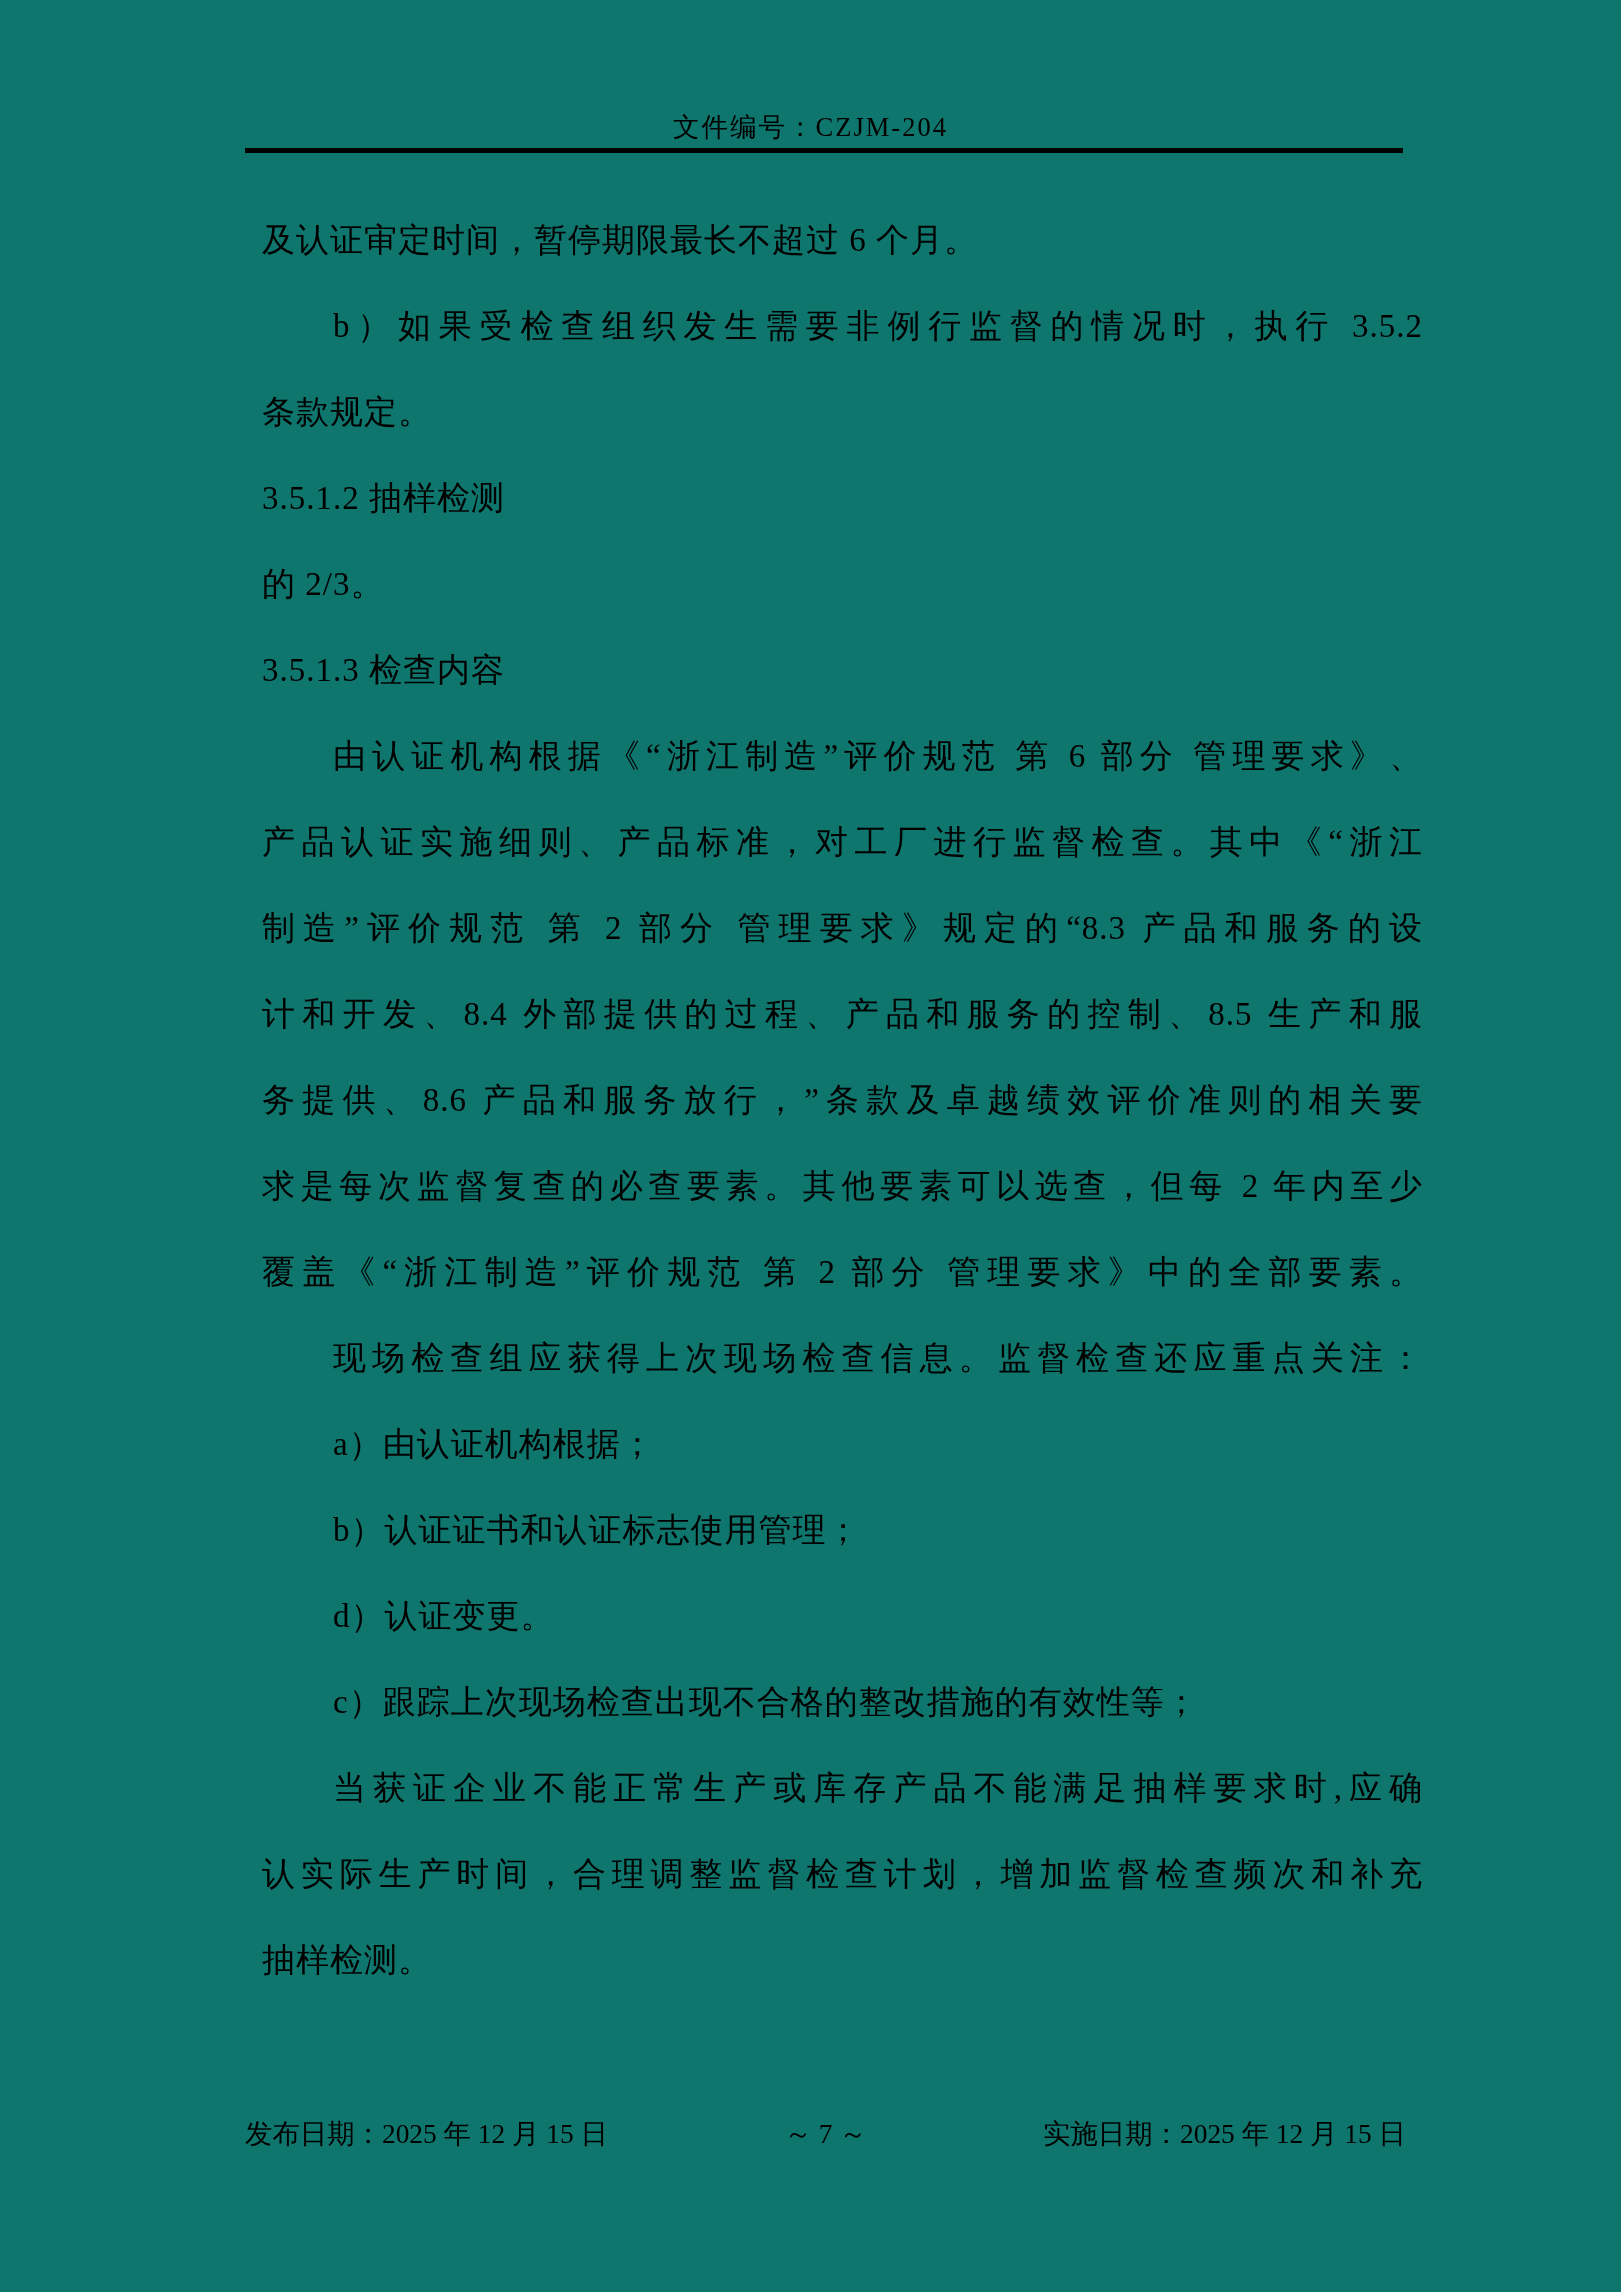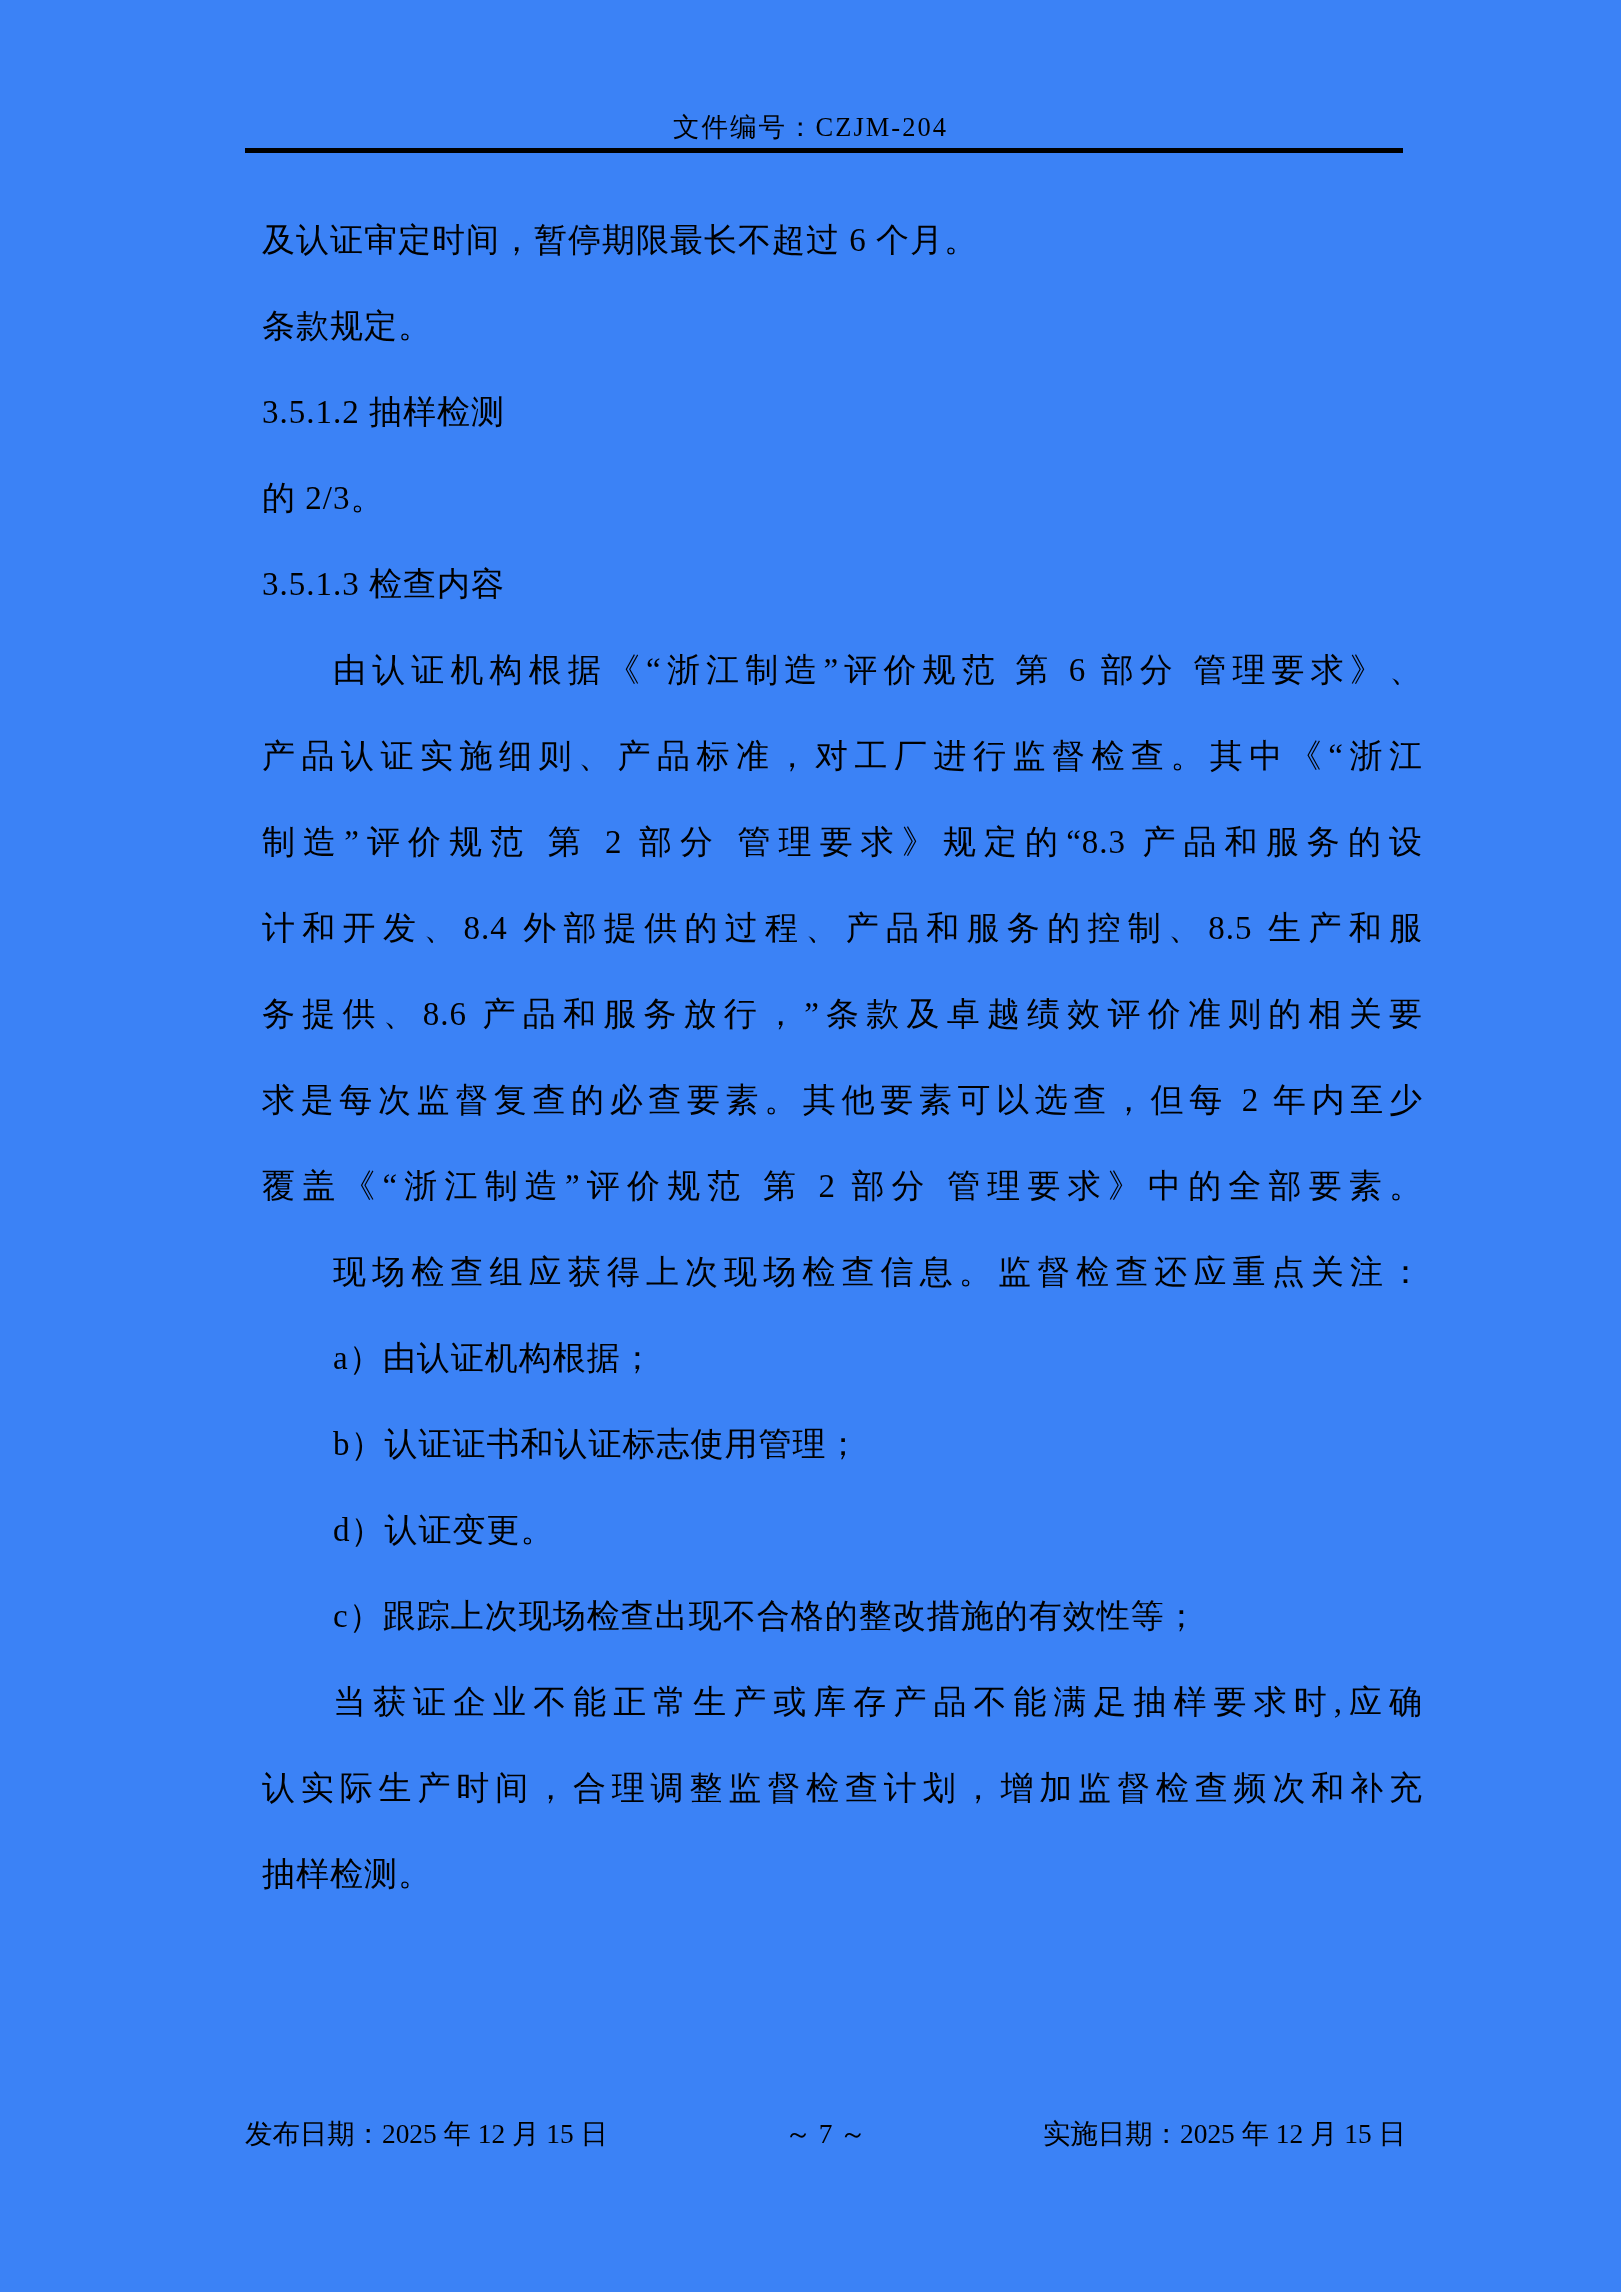--- a/index.html
+++ b/index.html
@@ -1,21 +1,21 @@
 <!DOCTYPE html>
 <html><head>
 <meta charset="utf-8">
 <style>
   * { box-sizing: border-box; }
   html, body { margin: 0; padding: 0; background: #ffffff; }
   .page {
     position: relative;
     width: 1621px;
     height: 2293px;
-    background: #3b82f6;
+    background: #0f766e;
     color: #000000;
     font-family: "Liberation Serif", "DejaVu Serif", serif;
     overflow: hidden;
   }
   .header-text {
     position: absolute;
     top: 110px;
     left: 0;
     width: 100%;
     text-align: center;
@@ -71,20 +71,21 @@
 
 <div class="page">
 
   <div class="header">
     <div class="header-text">文件编号：CZJM-204</div>
     <div class="header-rule"></div>
   </div>
 
   <div class="doc-body" id="body-lines">
       <div class="line">及认证审定时间，暂停期限最长不超过 6 个月。</div>
+      <div class="line indent fill">b）如果受检查组织发生需要非例行监督的情况时，执行 3.5.2</div>
       <div class="line">条款规定。</div>
       <div class="line">3.5.1.2 抽样检测</div>
       <div class="line">的 2/3。</div>
       <div class="line">3.5.1.3 检查内容</div>
       <div class="line indent fill">由认证机构根据《“浙江制造”评价规范 第 6 部分 管理要求》、</div>
       <div class="line fill">产品认证实施细则、产品标准，对工厂进行监督检查。其中《“浙江</div>
       <div class="line fill">制造”评价规范 第 2 部分 管理要求》规定的“8.3 产品和服务的设</div>
       <div class="line fill">计和开发、8.4 外部提供的过程、产品和服务的控制、8.5 生产和服</div>
       <div class="line fill">务提供、8.6 产品和服务放行，”条款及卓越绩效评价准则的相关要</div>
       <div class="line fill">求是每次监督复查的必查要素。其他要素可以选查，但每 2 年内至少</div>

